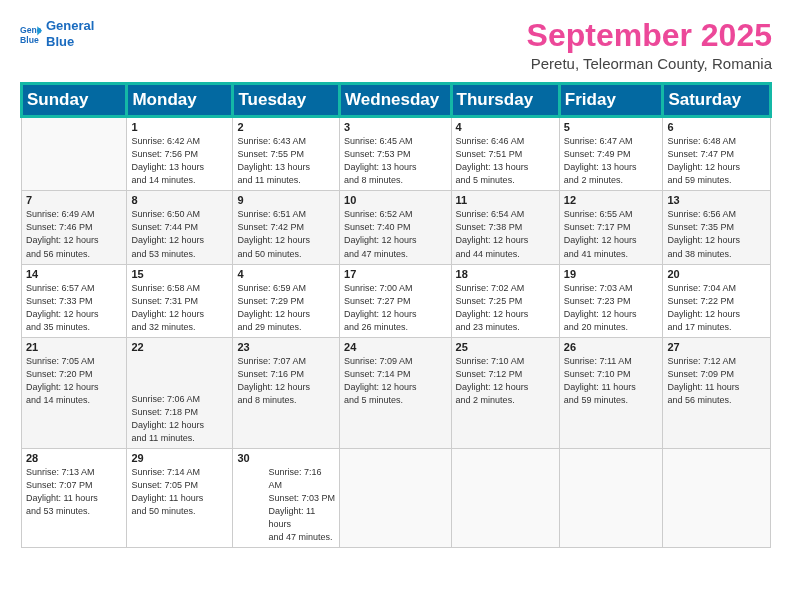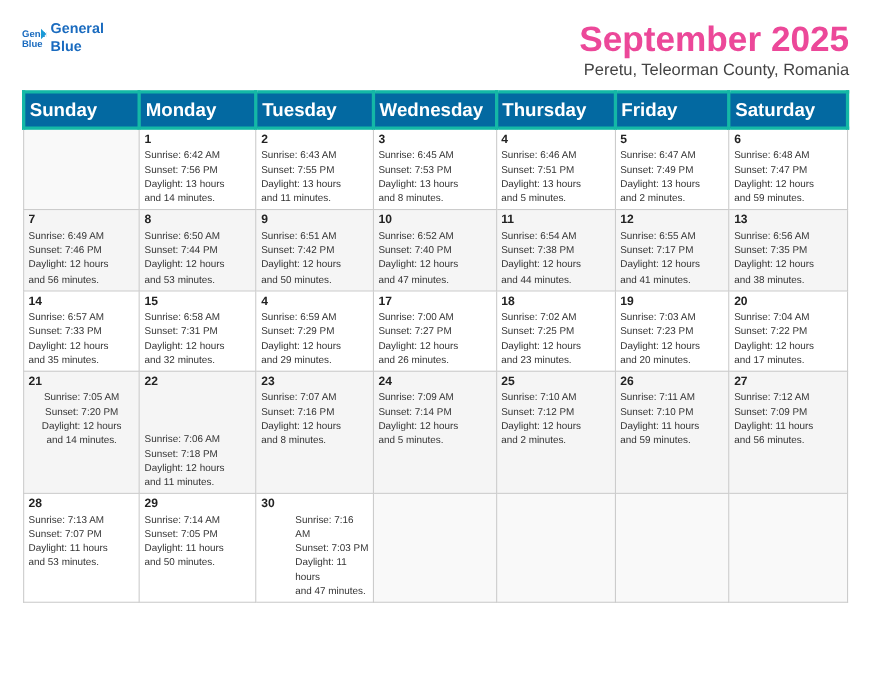--- a/index.html
+++ b/index.html
@@ -267,21 +267,21 @@
             <span class="day-num">20</span>
             <div class="day-info" style="white-space: pre-line;">Sunrise: 7:04 AM
 Sunset: 7:22 PM
 Daylight: 12 hours
 and 17 minutes.</div>
           </td>
         </tr>
         <tr class="row-alt">
           <td>
             <span class="day-num">21</span>
-            <div class="day-info" style="white-space: pre-line; text-align: center;">Sunrise: 7:05 AM
+            <div class="day-info" style="white-space: pre-line;">Sunrise: 7:05 AM
 Sunset: 7:20 PM
 Daylight: 12 hours
 and 14 minutes.</div>
           </td>
           <td>
             <span class="day-num">22</span>
             <div class="day-info" style="white-space: pre-line; margin-top: 40px;">Sunrise: 7:06 AM
 Sunset: 7:18 PM
 Daylight: 12 hours
 and 11 minutes.</div>

